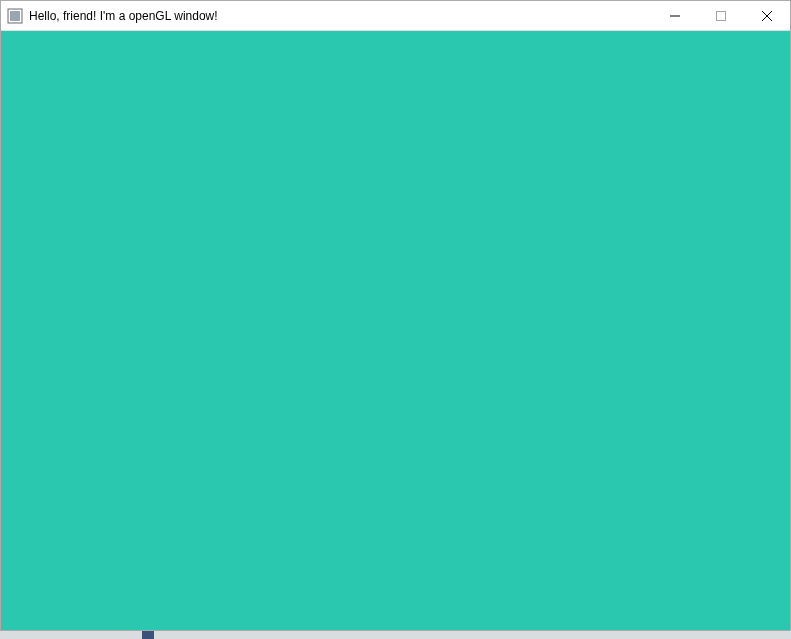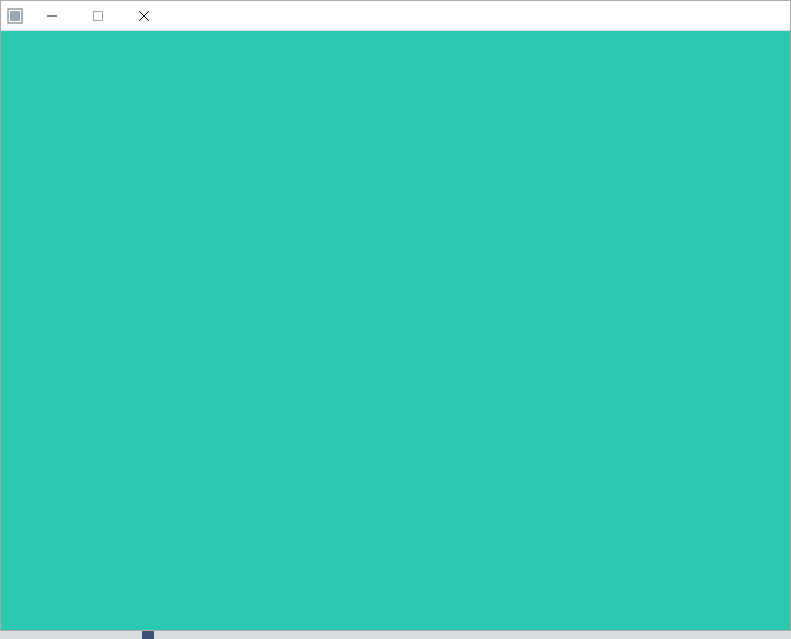--- a/index.html
+++ b/index.html
@@ -110,20 +110,21 @@
 <div class="taskbar-accent"></div>
 
 <div class="window">
   <div class="titlebar">
     <span class="app-icon">
       <svg width="16" height="16" viewBox="0 0 16 16">
         <rect x="1" y="1" width="14" height="14" fill="none" stroke="#6a6a6a" stroke-width="1"></rect>
         <rect x="3" y="3" width="10" height="10" fill="#9aa6b2"></rect>
       </svg>
     </span>
+    <span class="title-text">Hello, friend! I'm a openGL window!</span>
     <div class="window-controls">
       <button class="ctrl-btn minimize" aria-label="minimize">
         <svg width="10" height="10" viewBox="0 0 10 10">
           <line x1="0" y1="5" x2="10" y2="5" stroke="#000" stroke-width="1"></line>
         </svg>
       </button>
       <button class="ctrl-btn maximize" aria-label="maximize">
         <svg width="10" height="10" viewBox="0 0 10 10">
           <rect x="0.5" y="0.5" width="9" height="9" fill="none" stroke="#000" stroke-width="1"></rect>
         </svg>

